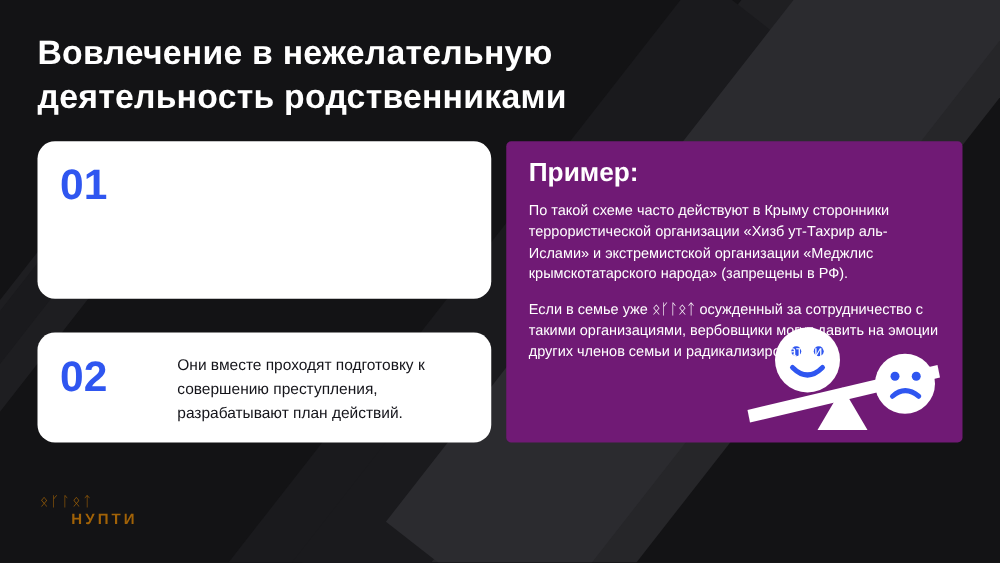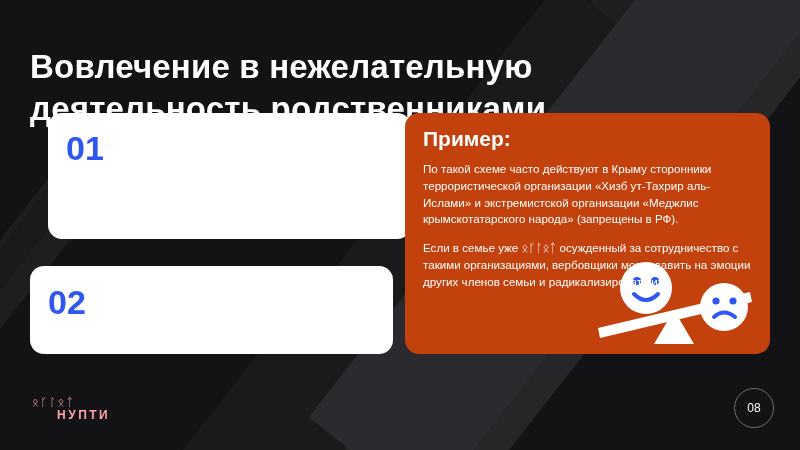--- a/index.html
+++ b/index.html
@@ -37,39 +37,39 @@
   .s2 { width: 60px;  height: 760px; left: 640px; top: -60px;  background:#1f1f22; }
   .s3 { width: 120px; height: 700px; left: 560px; top: -20px;  background:#1a1a1d; }
   .s4 { width: 55px;  height: 700px; left: 86px;  top: 130px;  background:#1e1e21; }
   .s5 { width: 26px;  height: 700px; left: 46px;  top: 190px;  background:#1a1a1d; }
   .s6 { width: 150px; height: 720px; left: 752px; top: -150px; background:#2b2b2f; }
   .s7 { width: 40px;  height: 300px; left: 300px; top: 300px;  background:#1a1a1d; }
 
   .title {
     position: absolute;
     left: 30px;
-    top: 24px;
+    top: 7px;
     width: 560px;
     color: #ffffff;
-    font-size: 33px;
+    font-size: 27px;
     line-height: 1.28;
     font-weight: bold;
     letter-spacing: 0.2px;
   }
 
   .card {
     position: absolute;
     background: #ffffff;
     border-radius: 14px;
     box-sizing: border-box;
     display: flex;
     align-items: flex-start;
     padding: 16px 18px;
   }
-  .card-1 { left: 48px; top: 113px; width: 363px; height: 126px; }
+  .card-1 { left: 30px; top: 113px; width: 363px; height: 126px; }
   .card-2 { left: 30px; top: 266px; width: 363px; height: 88px; padding-top: 17px; gap: 42px;}
 
   .num {
     color: #2f56f0;
     font-size: 34px;
     font-weight: bold;
     line-height: 1;
     margin-right: 14px;
     flex: 0 0 auto;
     padding-top: 2px;
@@ -79,22 +79,22 @@
     font-size: 12.4px;
     line-height: 1.52;
   }
 
   .example {
     position: absolute;
     left: 405px;
     top: 113px;
     width: 365px;
     height: 241px;
-    background: #c2410c;
-    border-radius: 14px;
+    background: #701a75;
+    border-radius: 4px;
     box-sizing: border-box;
     padding: 14px 18px;
     overflow: hidden;
   }
   .example h2 {
     margin: 0 0 10px 0;
     color: #ffffff;
     font-size: 21px;
     font-weight: bold;
   }
@@ -115,21 +115,21 @@
     bottom: 2px;
     width: 180px;
     height: 120px;
     z-index: 1;
   }
 
   .logo {
     position: absolute;
     left: 32px;
     bottom: 28px;
-    color: #fca5a5;
+    color: #a16207;
     width: 60px;
   }
   .logo-glyphs {
     font-size: 11px;
     letter-spacing: 2px;
     line-height: 1.1;
     display: block;
   }
   .logo-name {
     font-size: 12px;
@@ -170,20 +170,21 @@
   </div>
 
   <h1 class="title">Вовлечение в нежелательную деятельность родственниками</h1>
 
   <div class="card card-1">
     <div class="num">01</div>
   </div>
 
   <div class="card card-2">
     <div class="num">02</div>
+    <div class="card-text">Они вместе проходят подготовку к совершению преступления, разрабатывают план действий.</div>
   </div>
 
   <div class="example">
     <h2>Пример:</h2>
     <p>По такой схеме часто действуют в Крыму сторонники террористической организации «Хизб ут-Тахрир аль-Ислами» и экстремистской организации «Меджлис крымскотатарского народа» (запрещены в РФ).</p>
     <p>Если в семье уже ᛟᚴᛚᛟᛏ осужденный за сотрудничество с такими организациями, вербовщики могут давить на эмоции других членов семьи и радикализировать их.</p>
 
     <svg class="illus" viewBox="0 0 180 120">
 
       <path d="M14 96 L166 60 L168 70 L16 106 Z" fill="#ffffff"></path>
@@ -200,15 +201,14 @@
       <circle cx="149" cy="69" r="3.6" fill="#2f56f0"></circle>
       <path d="M130 85 Q140 76 151 85" stroke="#2f56f0" stroke-width="4" fill="none" stroke-linecap="round"></path>
     </svg>
   </div>
 
   <div class="logo">
     <span class="logo-glyphs">ᛟᚴᛚᛟᛏ</span>
     <span class="logo-name">НУПТИ</span>
   </div>
 
-  <div class="page-badge">08</div>
 
 </div>
 
 </body></html>

